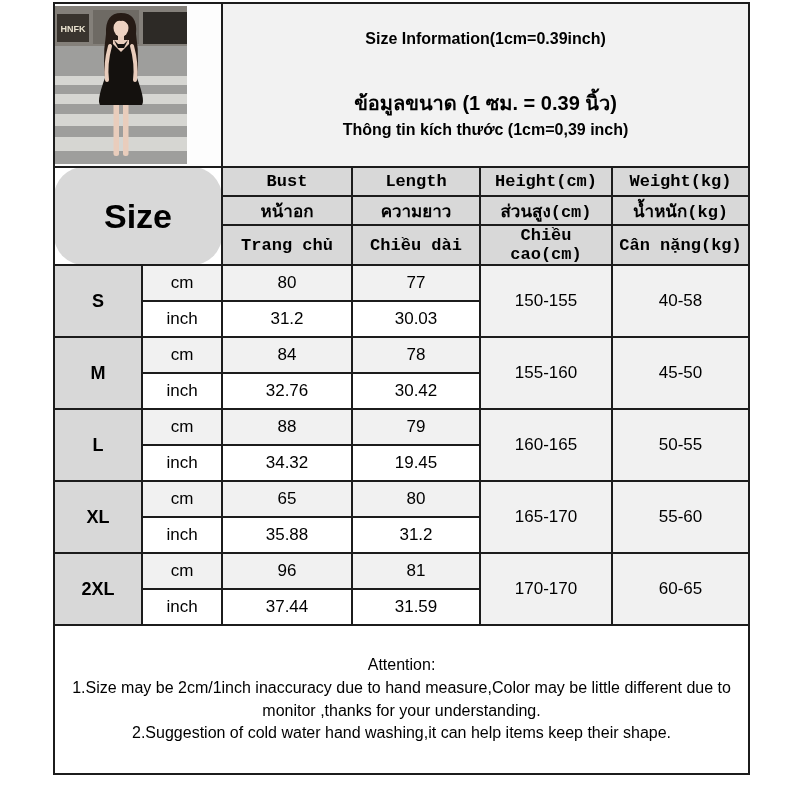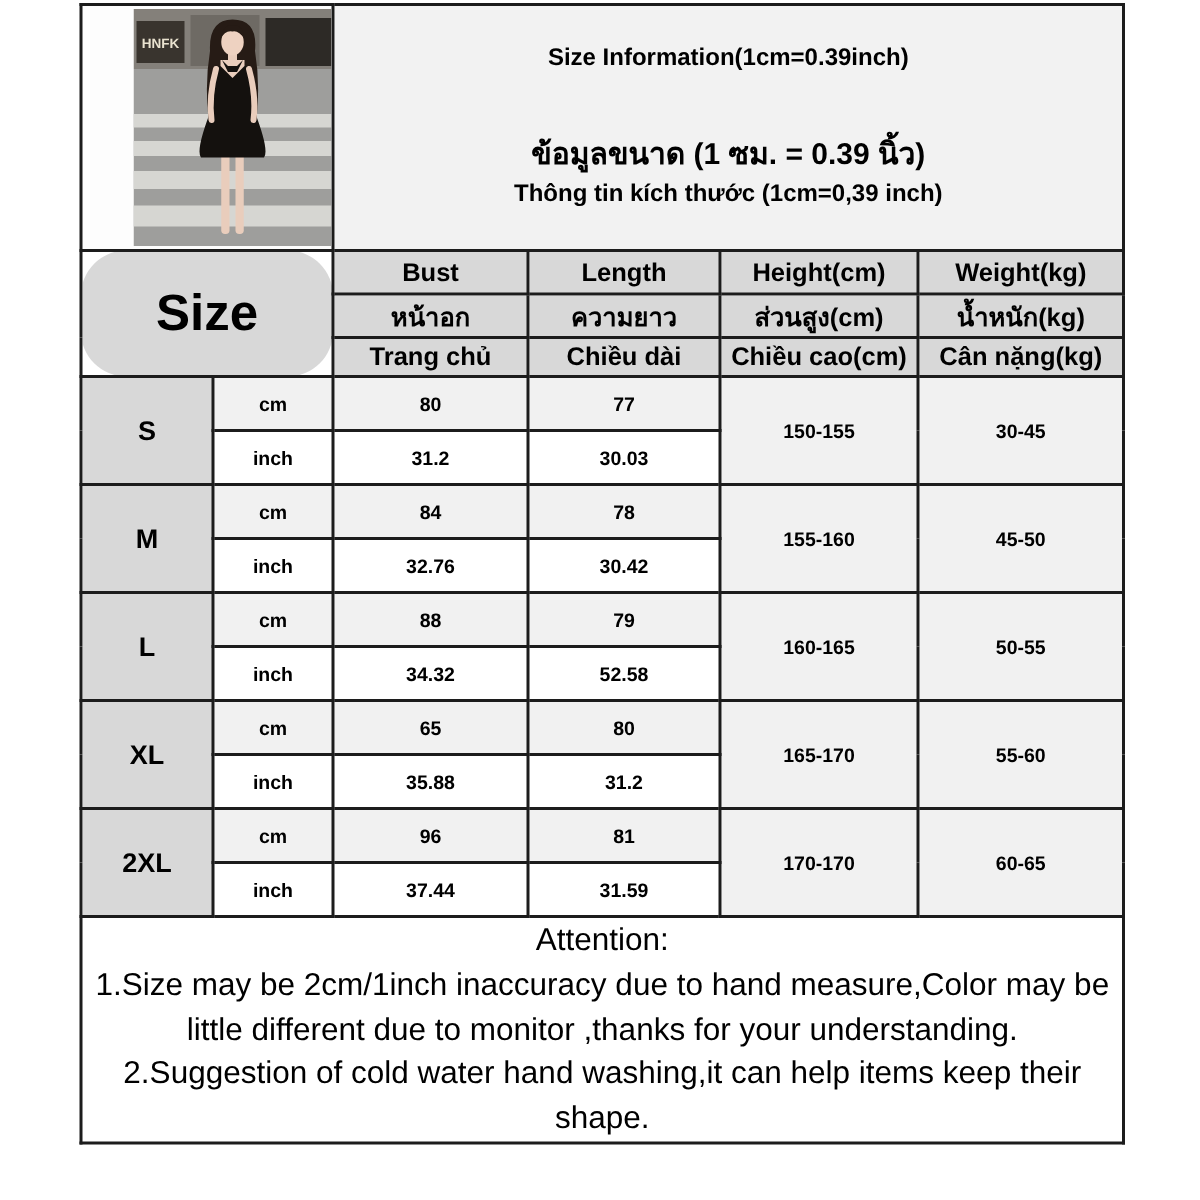--- a/index.html
+++ b/index.html
@@ -21,30 +21,30 @@
   tr.row-h1 td{height:27px;}
   tr.row-h2 td{height:26px;}
   tr.row-h3 td{height:24px;}
   tr.row-data td{height:34px;}
   tr.row-att td{height:147px;}
   
   .cell-photo{background:#fdfdfd;}
   .cell-title{background:#f2f2f2;}
   .title-line1,.title-line3{font-weight:bold;font-size:16px;line-height:1.55;}
   .title-line2{font-weight:bold;font-size:20px;line-height:1.5;margin-top:36px;}
-  .hdr{background:#d8d8d8;font-weight:bold;font-size:17px;}
+  .hdr{background:#d8d8d8;font-weight:bold;font-size:17px;font-family:Liberation Mono, monospace;}
   .size-big{background:#d8d8d8;font-weight:bold;font-size:34px;border-radius:30px;}
   .size-label{background:#d8d8d8;font-weight:bold;font-size:18px;}
-  .unit,.val{font-weight:bold;font-size:13px;background:#ffffff;}
+  .unit,.val{font-weight:normal;font-size:17px;background:#ffffff;}
   .tint{background:#f1f1f1 !important;}
   .att{
     background:#ffffff;text-align:left;vertical-align:top;
-    padding:3px 8px 0 8px;font-size:21px;line-height:1.42;font-weight:normal;
+    padding:3px 8px 0 8px;font-size:16px;line-height:1.42;font-weight:normal;
   }
-  .photo-wrap{display:flex;align-items:center;justify-content:flex-end;height:100%;}
+  .photo-wrap{display:flex;align-items:center;justify-content:flex-start;height:100%;}
 </style>
 </head>
 <body>
 
 <div class="canvas">
   <table class="size-table">
     <colgroup>
       <col class="c-size">
         <col class="c-unit">
         <col class="c-bust">
@@ -116,21 +116,21 @@
         <td class="hdr">Chiều cao(cm)</td>
         <td class="hdr">Cân nặng(kg)</td>
       </tr>
 
       <tr class="row-data">
         <td class="size-label" rowspan="2">S</td>
         <td class="unit tint">cm</td>
         <td class="val tint">80</td>
         <td class="val tint">77</td>
         <td class="val tint" rowspan="2">150-155</td>
-        <td class="val tint" rowspan="2">30-45</td>
+        <td class="val tint" rowspan="2">40-58</td>
       </tr>
       <tr class="row-data">
         <td class="unit">inch</td>
         <td class="val">31.2</td>
         <td class="val">30.03</td>
       </tr>
 
       <tr class="row-data">
         <td class="size-label" rowspan="2">M</td>
         <td class="unit tint">cm</td>
@@ -149,21 +149,21 @@
         <td class="size-label" rowspan="2">L</td>
         <td class="unit tint">cm</td>
         <td class="val tint">88</td>
         <td class="val tint">79</td>
         <td class="val tint" rowspan="2">160-165</td>
         <td class="val tint" rowspan="2">50-55</td>
       </tr>
       <tr class="row-data">
         <td class="unit">inch</td>
         <td class="val">34.32</td>
-        <td class="val">52.58</td>
+        <td class="val">19.45</td>
       </tr>
 
       <tr class="row-data">
         <td class="size-label" rowspan="2">XL</td>
         <td class="unit tint">cm</td>
         <td class="val tint">65</td>
         <td class="val tint">80</td>
         <td class="val tint" rowspan="2">165-170</td>
         <td class="val tint" rowspan="2">55-60</td>
       </tr>

